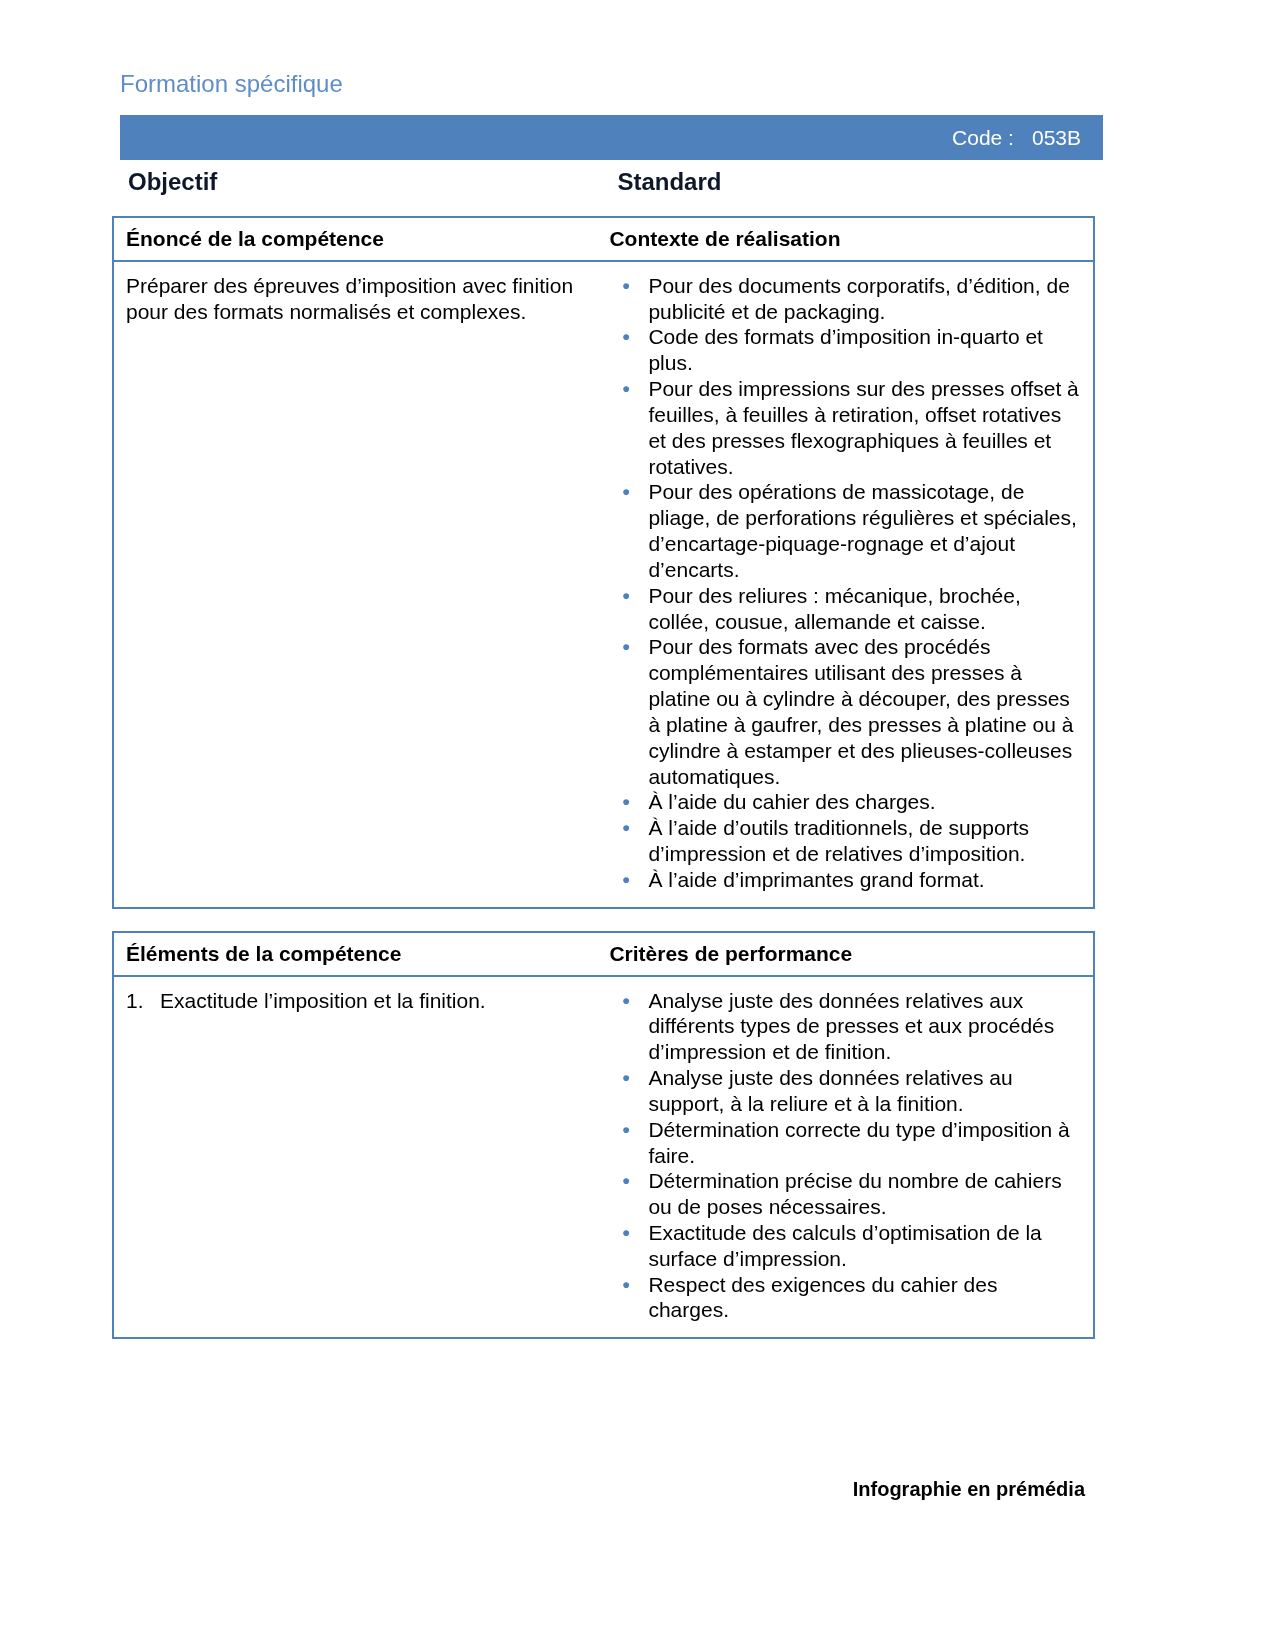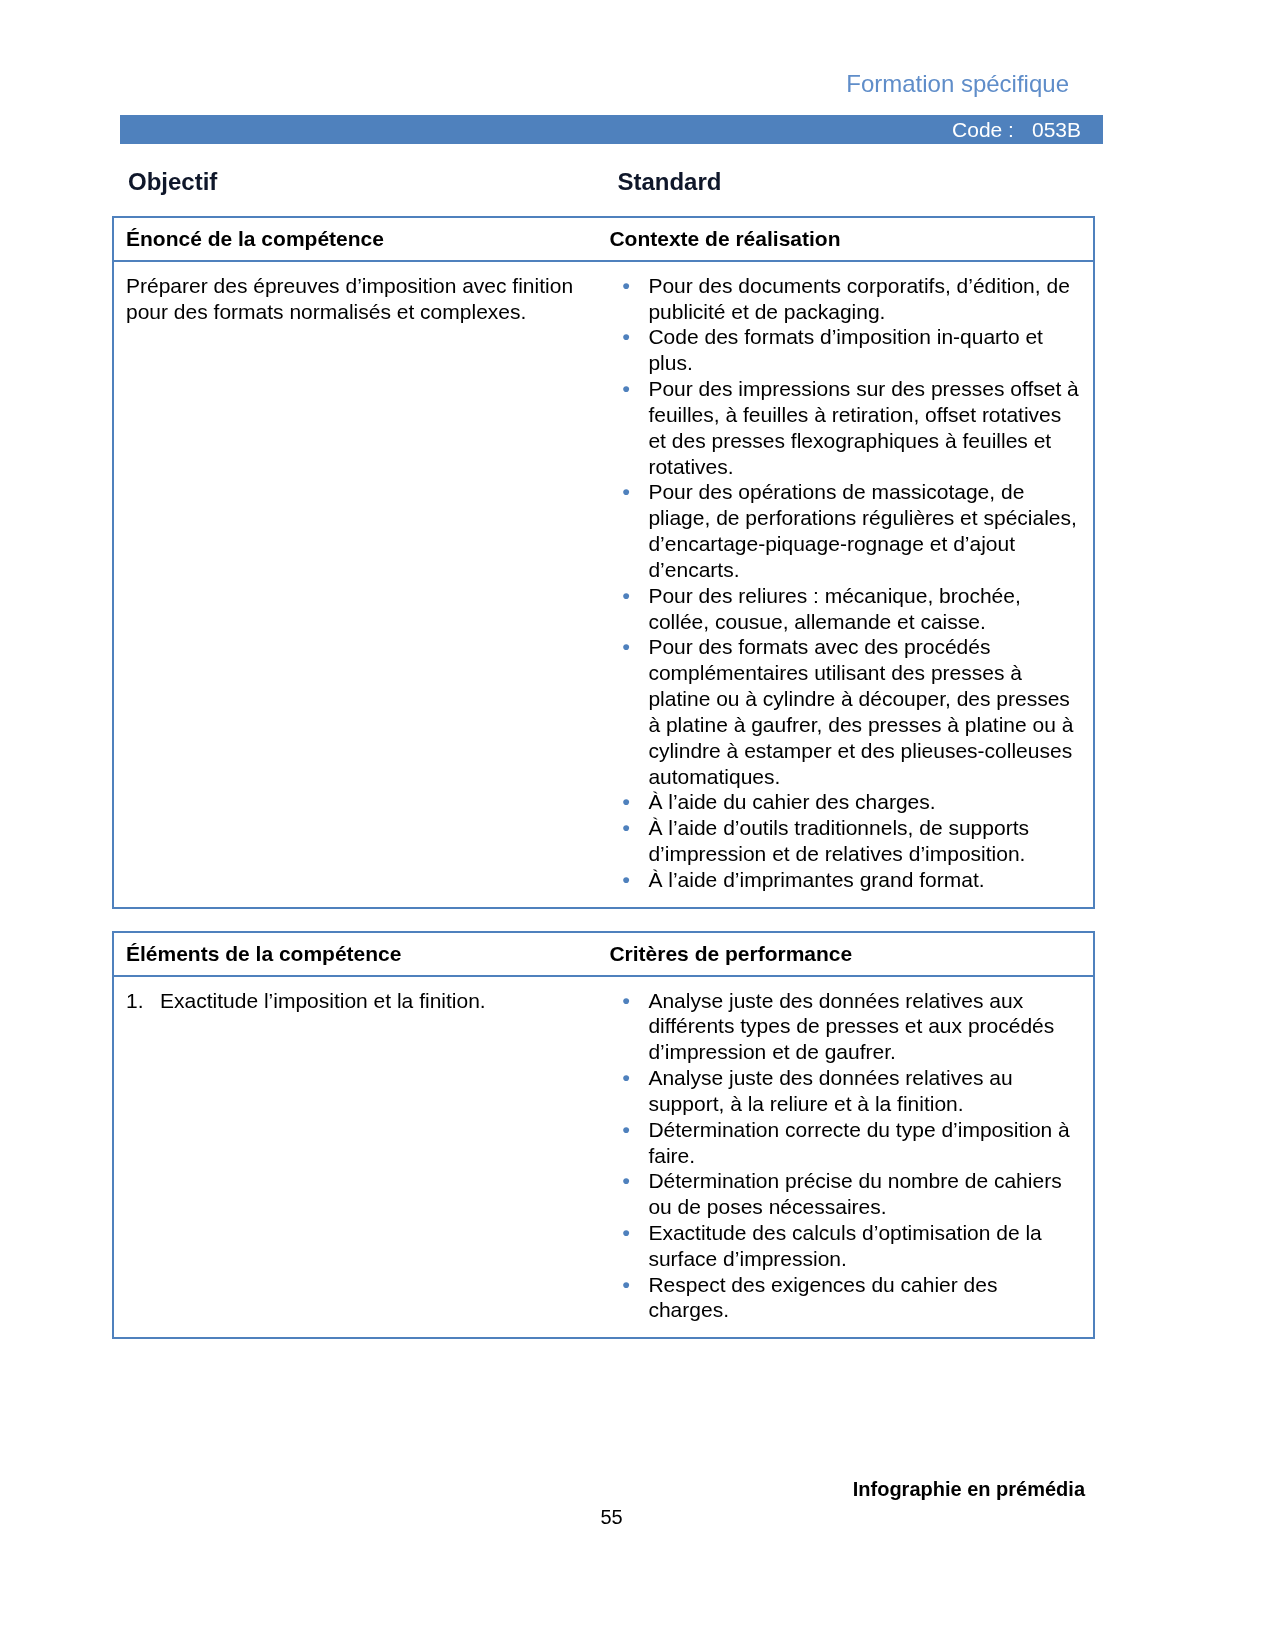--- a/index.html
+++ b/index.html
@@ -7,28 +7,28 @@
   .page {
     position:relative;
     width:1275px; height:1650px;
     background:#ffffff;
     font-family:"Liberation Sans", sans-serif;
     color:#000000;
     overflow:hidden;
   }
   .top-label {
     position:absolute;
-    left:104px; width:965px; top:70px;
-    text-align:right;
+    left:120px; width:965px; top:70px;
+    text-align:left;
     font-size:24px;
     color:#5f8dc9;
   }
   .code-bar {
     position:absolute;
-    left:120px; width:983px; top:115px; height:29px;
+    left:120px; width:983px; top:115px; height:45px;
     background:#4f81bd;
     color:#ffffff;
     font-size:21px;
     display:flex;
     align-items:center;
     justify-content:flex-end;
     padding-right:22px;
   }
   .code-bar .code-value { margin-left:18px; }
   .col-titles {
@@ -144,29 +144,28 @@
       </div>
       <div class="t-row t-body">
         <div class="t-cell-left">
           <div class="numbered-item">
             <span class="num">1.</span>
             <span>Exactitude l’imposition et la finition.</span>
           </div>
         </div>
         <div class="t-cell-right">
           <ul class="bullets">
-              <li>Analyse juste des données relatives aux différents types de presses et aux procédés d’impression et de gaufrer.</li>
+              <li>Analyse juste des données relatives aux différents types de presses et aux procédés d’impression et de finition.</li>
               <li>Analyse juste des données relatives au support, à la reliure et à la finition.</li>
               <li>Détermination correcte du type d’imposition à faire.</li>
               <li>Détermination précise du nombre de cahiers ou de poses nécessaires.</li>
               <li>Exactitude des calculs d’optimisation de la surface d’impression.</li>
               <li>Respect des exigences du cahier des charges.</li>
             </ul>
         </div>
       </div>
     </div>
 
   </div>
 
   <div class="footer-right">Infographie en prémédia</div>
-  <div class="page-number">55</div>
 
 </div>
 
 </body></html>

